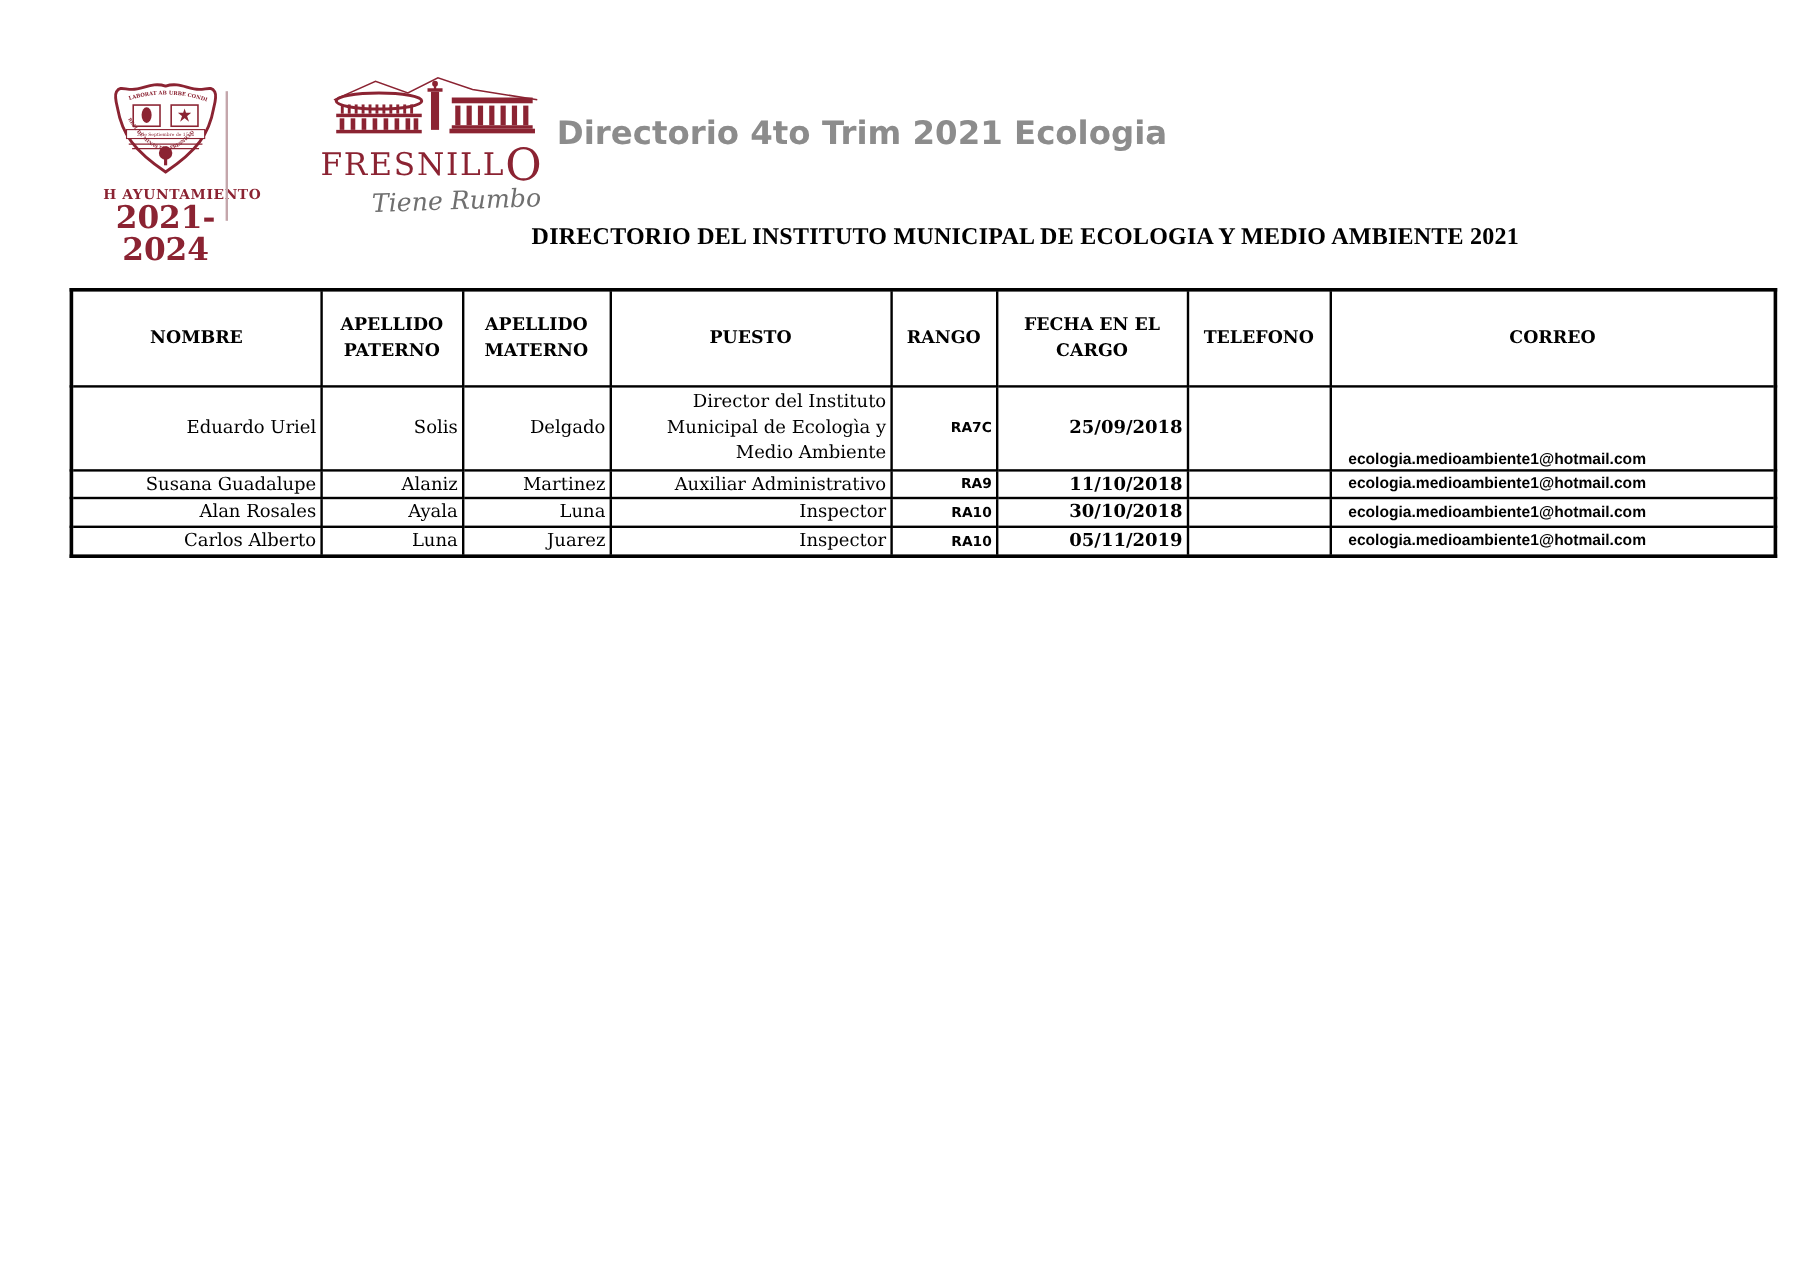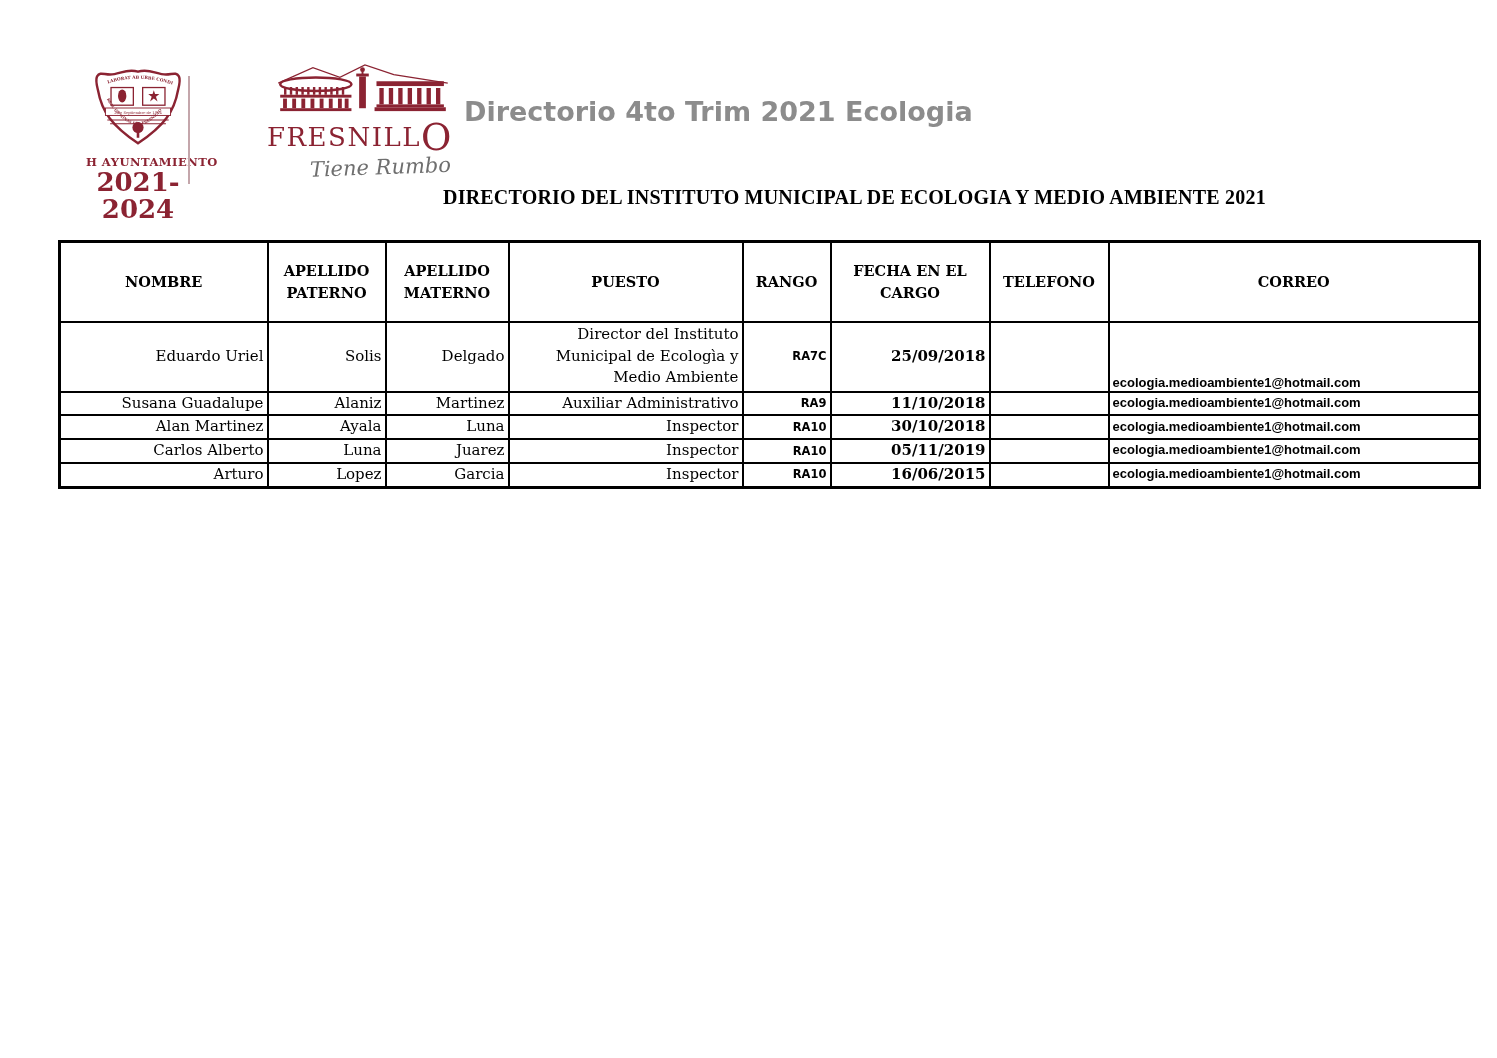--- a/index.html
+++ b/index.html
@@ -46,21 +46,21 @@
   .dir-table td {
     font-family:"DejaVu Serif", serif; font-size:15px;
     text-align:right; vertical-align:middle; padding:0 3px; line-height:1.45;
   }
   tr.row-director { height:70px; }
   tr.row-plain    { height:20px; }
   td.c-rango  { font-family:"DejaVu Sans", sans-serif; font-weight:bold; font-size:11.5px; }
   td.c-fecha  { font-weight:bold;padding-left:40px; }
   td.c-correo {
     font-family:"Liberation Sans", sans-serif; font-weight:bold; font-size:13px;
-    text-align:left; padding-left:3px; white-space:nowrap;
+    text-align:left; padding-left:14px; white-space:nowrap;
   }
   tr.row-director td.c-correo { vertical-align:bottom; padding-bottom:0; line-height:1.2; }
 </style>
 </head>
 <body>
 
 <div class="crest-block">
   <svg width="94" height="80" viewBox="0 0 100 86">
     <defs>
       <path id="arcTop" d="M13,18 Q50,5 87,18"></path>
@@ -176,43 +176,33 @@
       <td class="c-nombre">Susana Guadalupe</td>
       <td class="c-ap">Alaniz</td>
       <td class="c-am">Martinez</td>
       <td class="c-puesto">Auxiliar Administrativo</td>
       <td class="c-rango">RA9</td>
       <td class="c-fecha">11/10/2018</td>
       <td class="c-tel"></td>
       <td class="c-correo">ecologia.medioambiente1@hotmail.com</td>
     </tr>
     <tr class="row-plain">
-      <td class="c-nombre">Alan Martinez</td>
+      <td class="c-nombre">Alan Rosales</td>
       <td class="c-ap">Ayala</td>
       <td class="c-am">Luna</td>
       <td class="c-puesto">Inspector</td>
       <td class="c-rango">RA10</td>
       <td class="c-fecha">30/10/2018</td>
       <td class="c-tel"></td>
       <td class="c-correo">ecologia.medioambiente1@hotmail.com</td>
     </tr>
     <tr class="row-plain">
       <td class="c-nombre">Carlos Alberto</td>
       <td class="c-ap">Luna</td>
       <td class="c-am">Juarez</td>
       <td class="c-puesto">Inspector</td>
       <td class="c-rango">RA10</td>
       <td class="c-fecha">05/11/2019</td>
       <td class="c-tel"></td>
       <td class="c-correo">ecologia.medioambiente1@hotmail.com</td>
     </tr>
-    <tr class="row-plain">
-      <td class="c-nombre">Arturo</td>
-      <td class="c-ap">Lopez</td>
-      <td class="c-am">Garcia</td>
-      <td class="c-puesto">Inspector</td>
-      <td class="c-rango">RA10</td>
-      <td class="c-fecha">16/06/2015</td>
-      <td class="c-tel"></td>
-      <td class="c-correo">ecologia.medioambiente1@hotmail.com</td>
-    </tr>
   </tbody>
 </table>
 
 </body></html>

